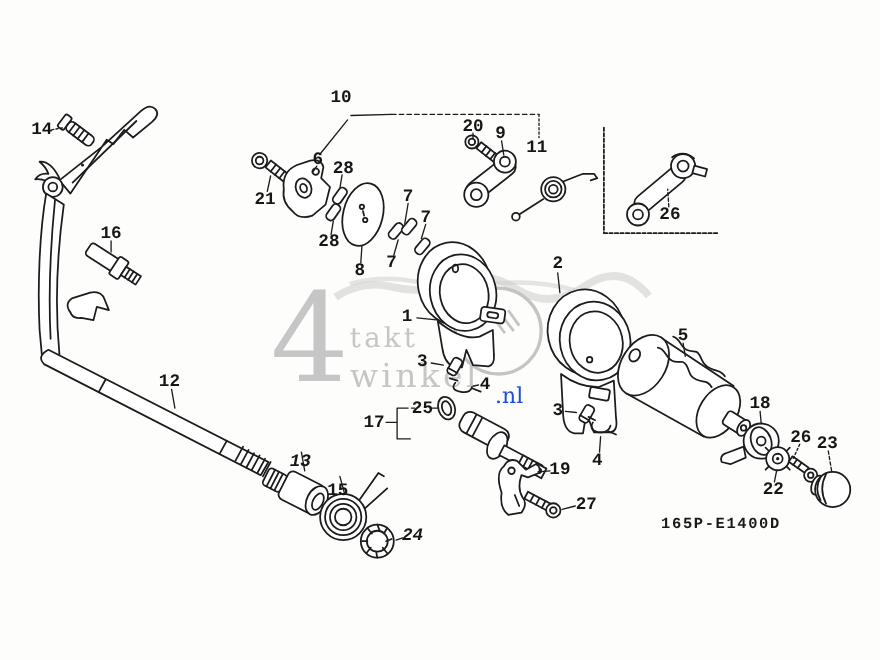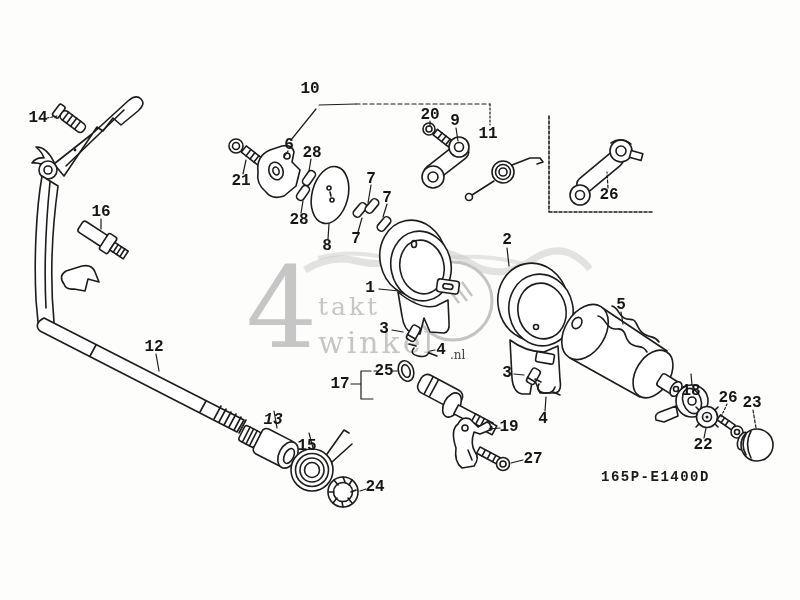--- a/index.html
+++ b/index.html
@@ -2,21 +2,21 @@
 <html><head>
 <meta charset="utf-8">
 <style>
   html,body{margin:0;padding:0;background:#e9e9e9}
   .stage{position:relative;width:800px;height:600px;background:#fdfdfc;overflow:hidden;
          font-family:"DejaVu Sans",sans-serif}
   .wm{position:absolute;color:#c6c6c6;font-family:"DejaVu Serif",serif;line-height:1;z-index:1;white-space:nowrap}
   .wm-4{left:246px;top:252px;font-size:112px}
   .wm-takt{left:318px;top:294px;font-size:25px;letter-spacing:3px}
   .wm-winkel{left:318px;top:328px;font-size:30px;letter-spacing:3px}
-  .wm-nl{left:450px;top:349px;font-size:12px;color:#404040}
+  .wm-nl{left:450px;top:349px;font-size:20px;color:#1d4ed8}
   svg.drawing{position:absolute;left:0;top:0;z-index:2}
   .callout{position:absolute;transform:translate(-50%,-50%);
            font-family:"Liberation Mono",monospace;font-weight:bold;font-size:16px;color:#161616;z-index:3}
   .code{position:absolute;left:601px;top:469px;font-family:"Liberation Mono",monospace;font-weight:bold;
         font-size:14px;letter-spacing:1.5px;color:#1a1a1a;z-index:3}
 </style>
 </head>
 <body>
 
 <div class="stage">
@@ -395,23 +395,23 @@
       <div class="callout" style="left: 384px; top: 329px;">3</div>
       <div class="callout" style="left: 441px; top: 350px;">4</div>
       <div class="callout" style="left: 507px; top: 373px;">3</div>
       <div class="callout" style="left: 543px; top: 419px;">4</div>
       <div class="callout" style="left: 621px; top: 305px;">5</div>
       <div class="callout" style="left: 384px; top: 371px;">25</div>
       <div class="callout" style="left: 340px; top: 384px;">17</div>
       <div class="callout" style="left: 154px; top: 347px;">12</div>
       <div class="callout" style="left: 273px; top: 420px; font-style: italic;">13</div>
       <div class="callout" style="left: 307px; top: 426px; margin-top: 20px;">15</div>
-      <div class="callout" style="left: 375px; top: 487px;">24</div>
+      <div class="callout" style="left: 375px; top: 487px; font-style: italic;">24</div>
       <div class="callout" style="left: 509px; top: 427px;">19</div>
       <div class="callout" style="left: 533px; top: 459px;">27</div>
-      <div class="callout" style="left: 691px; top: 367px; margin-top: 24px;">18</div>
+      <div class="callout" style="left: 691px; top: 367px;">18</div>
       <div class="callout" style="left: 728px; top: 398px;">26</div>
       <div class="callout" style="left: 752px; top: 403px;">23</div>
       <div class="callout" style="left: 703px; top: 445px;">22</div>
     </div>
 
   <div class="code">165P-E1400D</div>
 </div>
 
 </body></html>

